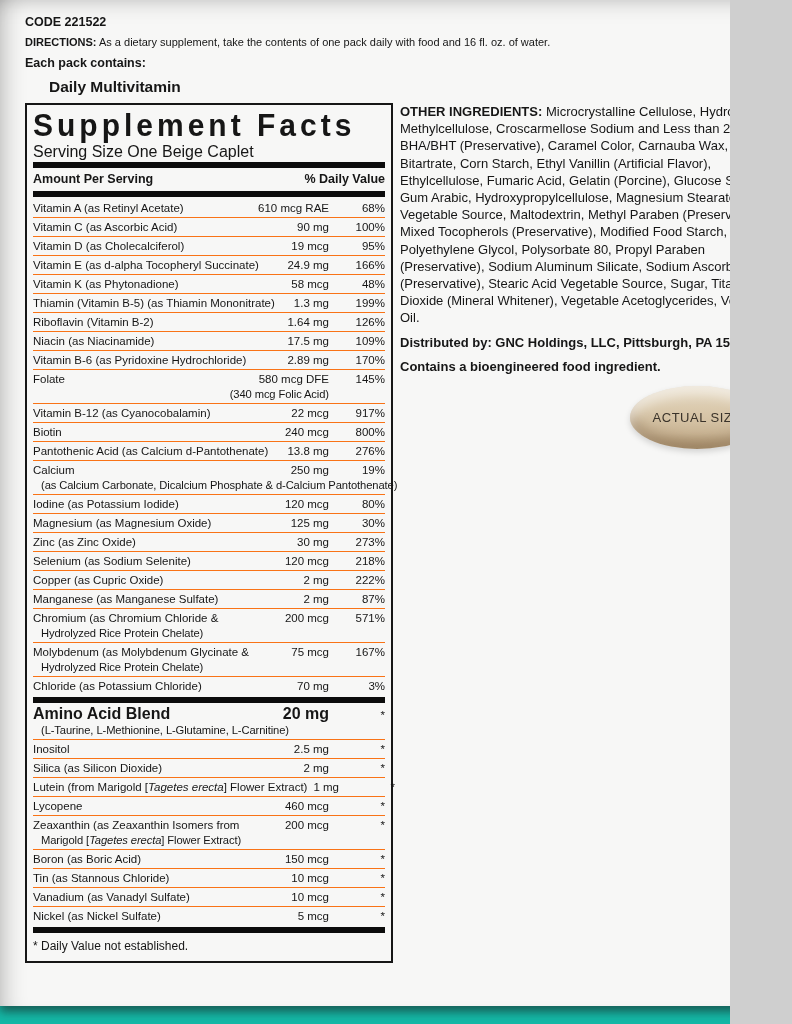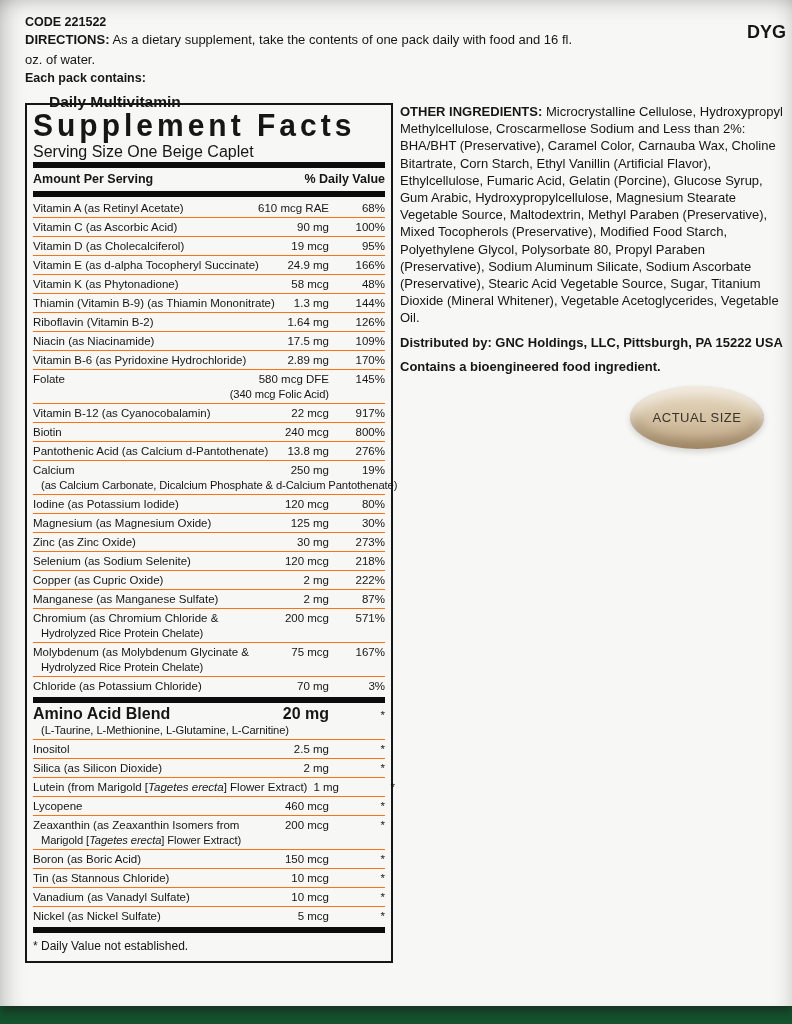--- a/index.html
+++ b/index.html
@@ -1,26 +1,26 @@
 <!DOCTYPE html>
 <html><head>
 <meta charset="utf-8">
 <style>
   html,body{margin:0;padding:0;background:#cfcfcf;}
   *{box-sizing:border-box;font-family:"Liberation Sans", sans-serif;}
-  .page{position:relative;width:792px;height:1024px;background:#14532d;overflow:hidden;}
+  .page{position:relative;width:730px;height:1024px;background:#14b8a6;overflow:hidden;}
   .panel{position:absolute;top:0;left:0;width:792px;height:1006px;background:#f7f7f6;color:#161616;
     box-shadow: inset 22px 0 26px -22px rgba(0,0,0,.32),
                 inset -18px 0 22px -20px rgba(0,0,0,.22),
                 inset 0 20px 24px -22px rgba(0,0,0,.28),
                 0 6px 9px rgba(25,25,25,.55);}
   
   .head{position:absolute;left:25px;top:14px;width:560px;}
   .code{font-weight:bold;font-size:12.5px;line-height:16px;}
-  .directions{font-size:13px;line-height:20px;}
+  .directions{font-size:11px;line-height:25px;}
   .directions b{font-weight:bold;}
   .each{font-weight:bold;font-size:12.5px;line-height:16px;}
   .product{font-weight:bold;font-size:15.5px;line-height:18px;margin-top:7px;padding-left:24px;}
   .dyg{position:absolute;right:6px;top:22px;font-weight:bold;font-size:18px;}
   
   .cols-wrap{position:absolute;left:25px;top:103px;display:flex;gap:7px;align-items:flex-start;}
   
   .facts{width:368px;border:2px solid #161616;padding:3px 6px 5px;background:transparent;}
   .facts-title{font-weight:bold;font-size:30px;line-height:34px;letter-spacing:4px;white-space:nowrap;transform:scaleY(1.04);transform-origin:left top;}
   .serving{font-size:16px;line-height:17px;margin-top:1px;}
@@ -113,23 +113,23 @@
             </div>
             <div class="frow">
               <div class="l1">
                 <span class="nm">Vitamin K (as Phytonadione)</span>
                 <span class="am">58 mcg</span>
                 <span class="dv">48%</span>
               </div>
             </div>
             <div class="frow">
               <div class="l1">
-                <span class="nm">Thiamin (Vitamin B-9) (as Thiamin Mononitrate)</span>
+                <span class="nm">Thiamin (Vitamin B-5) (as Thiamin Mononitrate)</span>
                 <span class="am">1.3 mg</span>
-                <span class="dv">144%</span>
+                <span class="dv">199%</span>
               </div>
             </div>
             <div class="frow">
               <div class="l1">
                 <span class="nm">Riboflavin (Vitamin B-2)</span>
                 <span class="am">1.64 mg</span>
                 <span class="dv">126%</span>
               </div>
             </div>
             <div class="frow">

